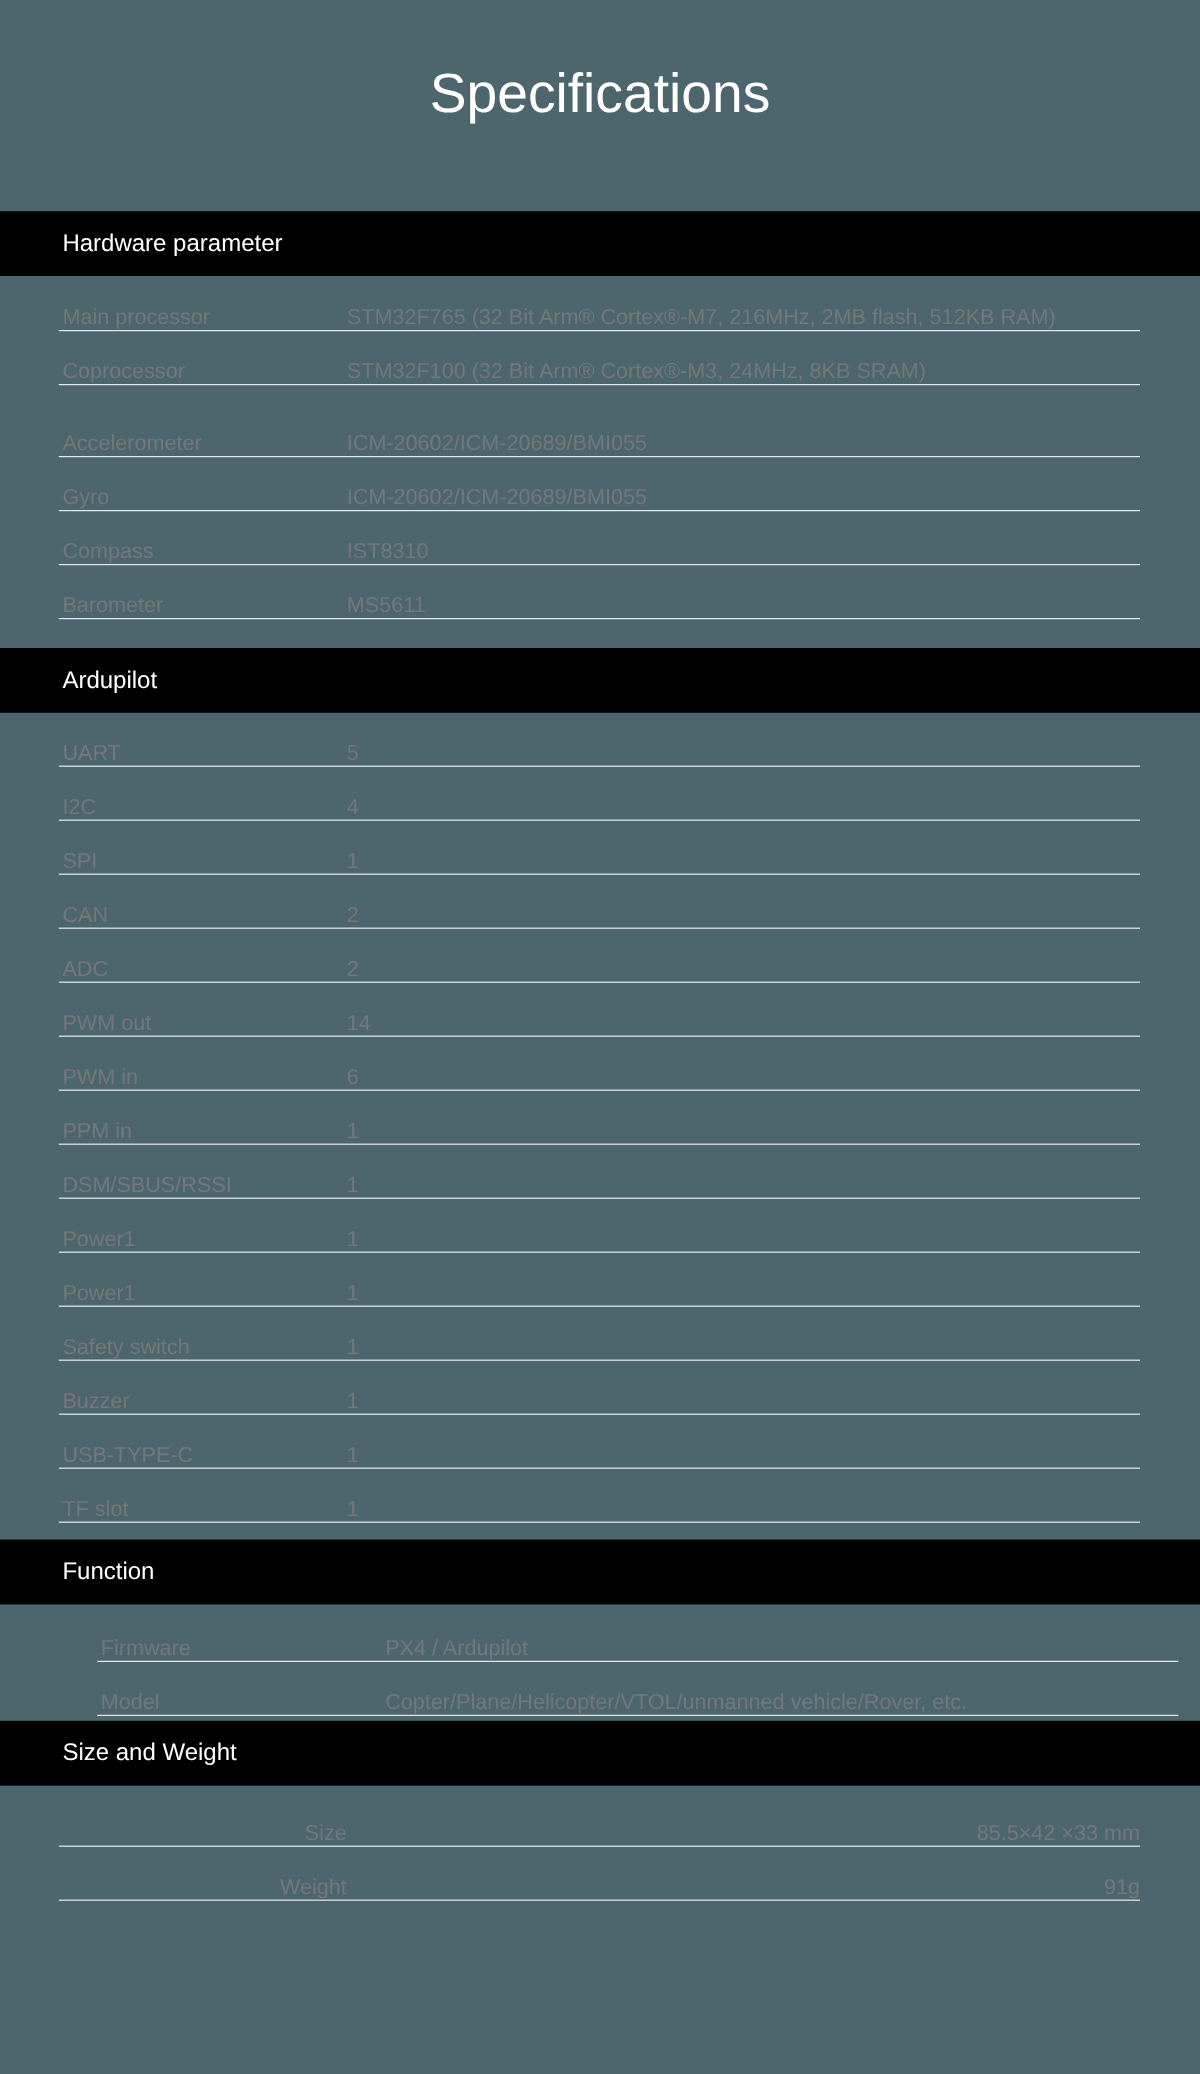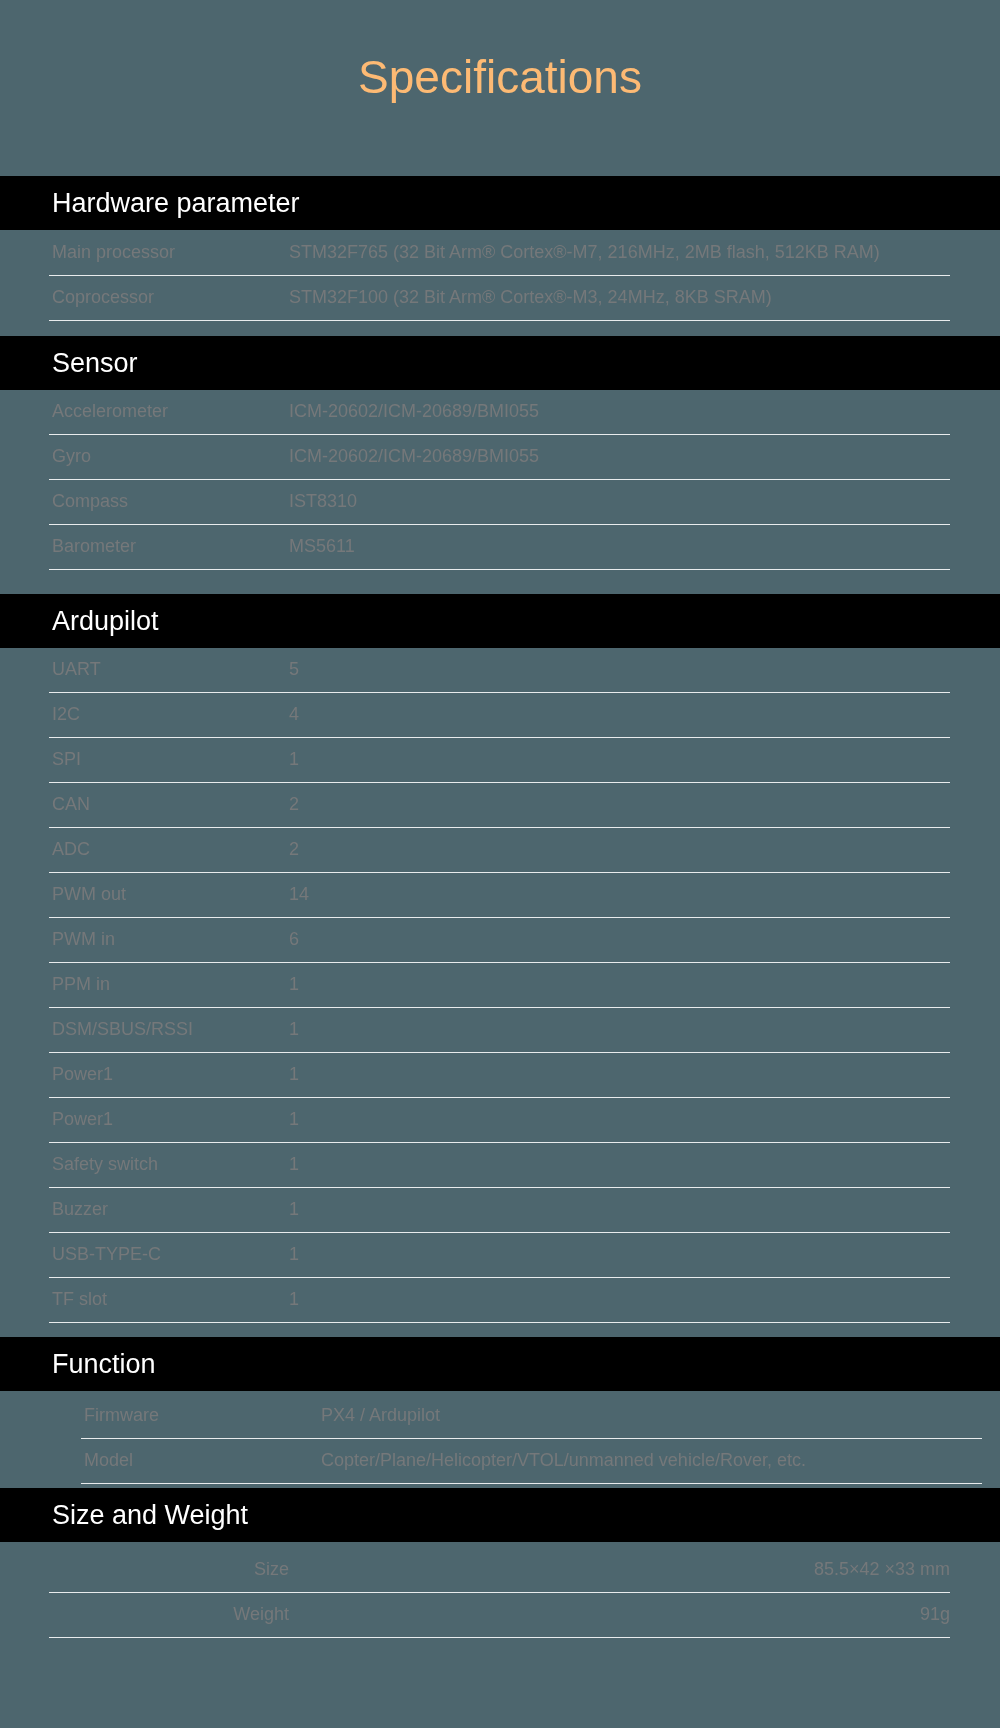--- a/index.html
+++ b/index.html
@@ -11,43 +11,43 @@
   }
   .title-wrap {
     box-sizing:border-box;
     height:176px;
     padding-top:50px;
     text-align:center;
   }
   .page-title {
     font-size:46px;
     font-weight:300;
-    color:#fdba74;
+    color:#ffffff;
     letter-spacing:0px;
   }
   .section-bar {
     box-sizing:border-box;
     height:54px;
     line-height:54px;
     background:#000000;
     color:#ffffff;
-    font-size:27px;
+    font-size:20px;
     font-weight:300;
     padding-left:52px;
   }
   .rows { }
   .spec-row {
     box-sizing:border-box;
     margin-left:49px;
     width:901px;
     height:45px;
     border-bottom:1px solid #e9eced;
     display:flex;
     align-items:flex-end;
-    padding-bottom:12px;
+    padding-bottom:0;
     color:#75787a;
     font-size:18px;
     font-weight:400;
   }
   .spec-label {
     box-sizing:border-box;
     width:240px;
     padding-left:3px;
     flex:0 0 auto;
   }
@@ -75,21 +75,20 @@
           <span class="spec-label">Main processor</span>
           <span class="spec-value">STM32F765 (32 Bit Arm® Cortex®-M7, 216MHz, 2MB flash, 512KB RAM)</span>
         </div>
         <div class="spec-row">
           <span class="spec-label">Coprocessor</span>
           <span class="spec-value">STM32F100 (32 Bit Arm® Cortex®-M3, 24MHz, 8KB SRAM)</span>
         </div>
       </div>
     </div>
     <div class="section sec-sensor">
-      <div class="section-bar">Sensor</div>
       <div class="rows">
         <div class="spec-row">
           <span class="spec-label">Accelerometer</span>
           <span class="spec-value">ICM-20602/ICM-20689/BMI055</span>
         </div>
         <div class="spec-row">
           <span class="spec-label">Gyro</span>
           <span class="spec-value">ICM-20602/ICM-20689/BMI055</span>
         </div>
         <div class="spec-row">

